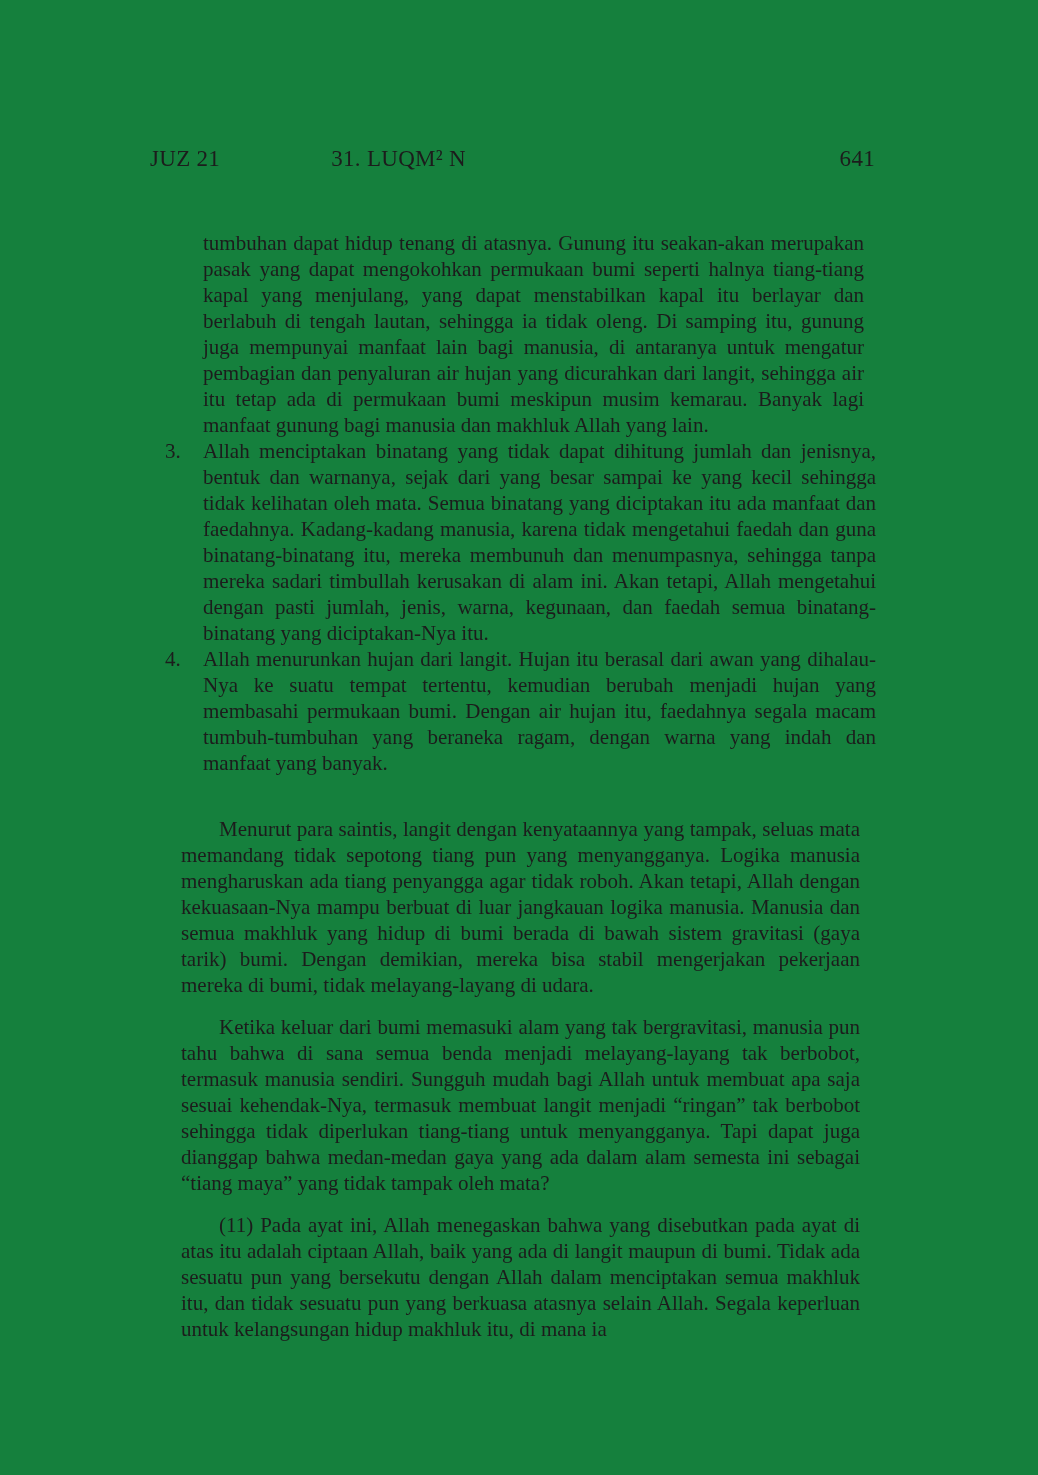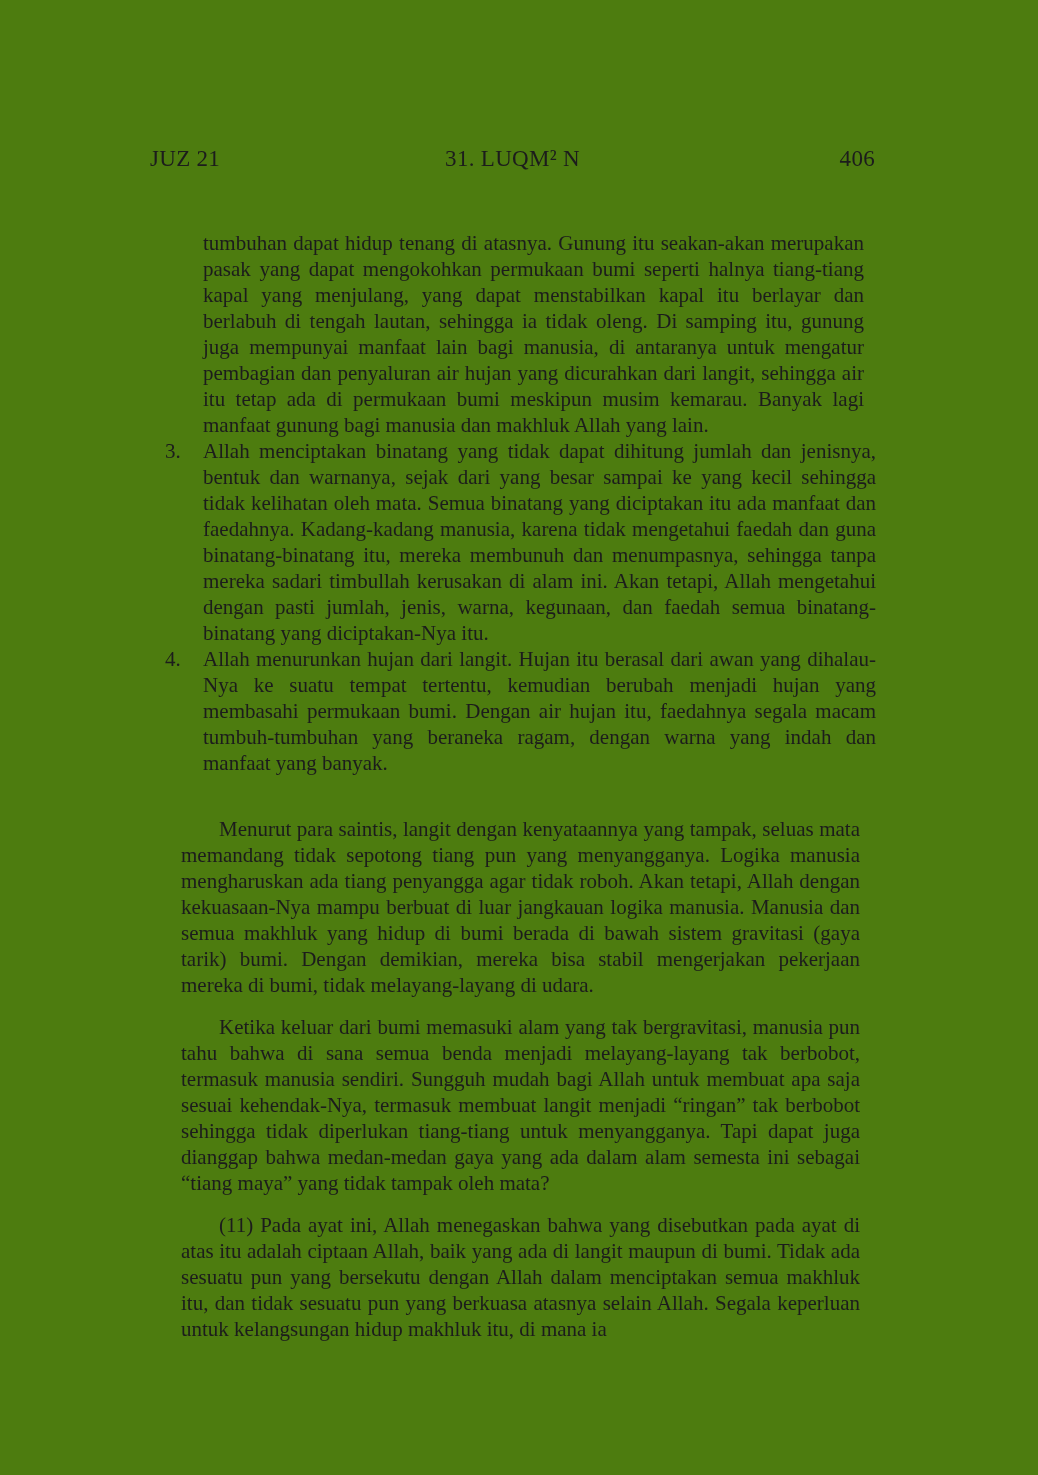--- a/index.html
+++ b/index.html
@@ -4,39 +4,39 @@
 <style>
   html, body {
     margin: 0;
     padding: 0;
     background: #ffffff;
   }
   .page {
     position: relative;
     width: 1038px;
     height: 1475px;
-    background: #4d7c0f;
+    background: #15803d;
     color: #1c1c1c;
     font-family: "Liberation Serif", "DejaVu Serif", serif;
     overflow: hidden;
   }
   .page-header {
     position: absolute;
     top: 146px;
     left: 150px;
     width: 725px;
     display: flex;
     justify-content: space-between;
     align-items: baseline;
     font-size: 23px;
     letter-spacing: 0.3px;
     white-space: nowrap;
   }
   .page-header .h-left   { flex: 1; text-align: left; }
-  .page-header .h-center { flex: 2; text-align: center; }
+  .page-header .h-center { flex: 2; }
   .page-header .h-right  { flex: 1; text-align: right; }
 
   .page-body {
     position: absolute;
     top: 230px;
     left: 165px;
     width: 711px;
     font-size: 21px;
     line-height: 26px;
     text-align: justify;
@@ -66,21 +66,21 @@
   }
 </style>
 </head>
 <body>
 
 <div class="page">
 
   <header class="page-header">
     <span class="h-left">JUZ 21</span>
     <span class="h-center">31. LUQM² N</span>
-    <span class="h-right">406</span>
+    <span class="h-right">641</span>
   </header>
 
   <main class="page-body">
 
     <p class="cont-paragraph">tumbuhan dapat hidup tenang di atasnya. Gunung itu seakan-akan merupakan pasak yang dapat mengokohkan permukaan bumi seperti halnya tiang-tiang kapal yang menjulang, yang dapat menstabilkan kapal itu berlayar dan berlabuh di tengah lautan, sehingga ia tidak oleng. Di samping itu, gunung juga mempunyai manfaat lain bagi manusia, di antaranya untuk mengatur pembagian dan penyaluran air hujan yang dicurahkan dari langit, sehingga air itu tetap ada di permukaan bumi meskipun musim kemarau. Banyak lagi manfaat gunung bagi manusia dan makhluk Allah yang lain.</p>
 
     <div class="numbered-list">
       <div class="list-item">
         <span class="li-number">3.</span>
         <div class="li-text">Allah menciptakan binatang yang tidak dapat dihitung jumlah dan jenisnya, bentuk dan warnanya, sejak dari yang besar sampai ke yang kecil sehingga tidak kelihatan oleh mata. Semua binatang yang diciptakan itu ada manfaat dan faedahnya. Kadang-kadang manusia, karena tidak mengetahui faedah dan guna binatang-binatang itu, mereka membunuh dan menumpasnya, sehingga tanpa mereka sadari timbullah kerusakan di alam ini. Akan tetapi, Allah mengetahui dengan pasti jumlah, jenis, warna, kegunaan, dan faedah semua binatang-binatang yang diciptakan-Nya itu.</div>

